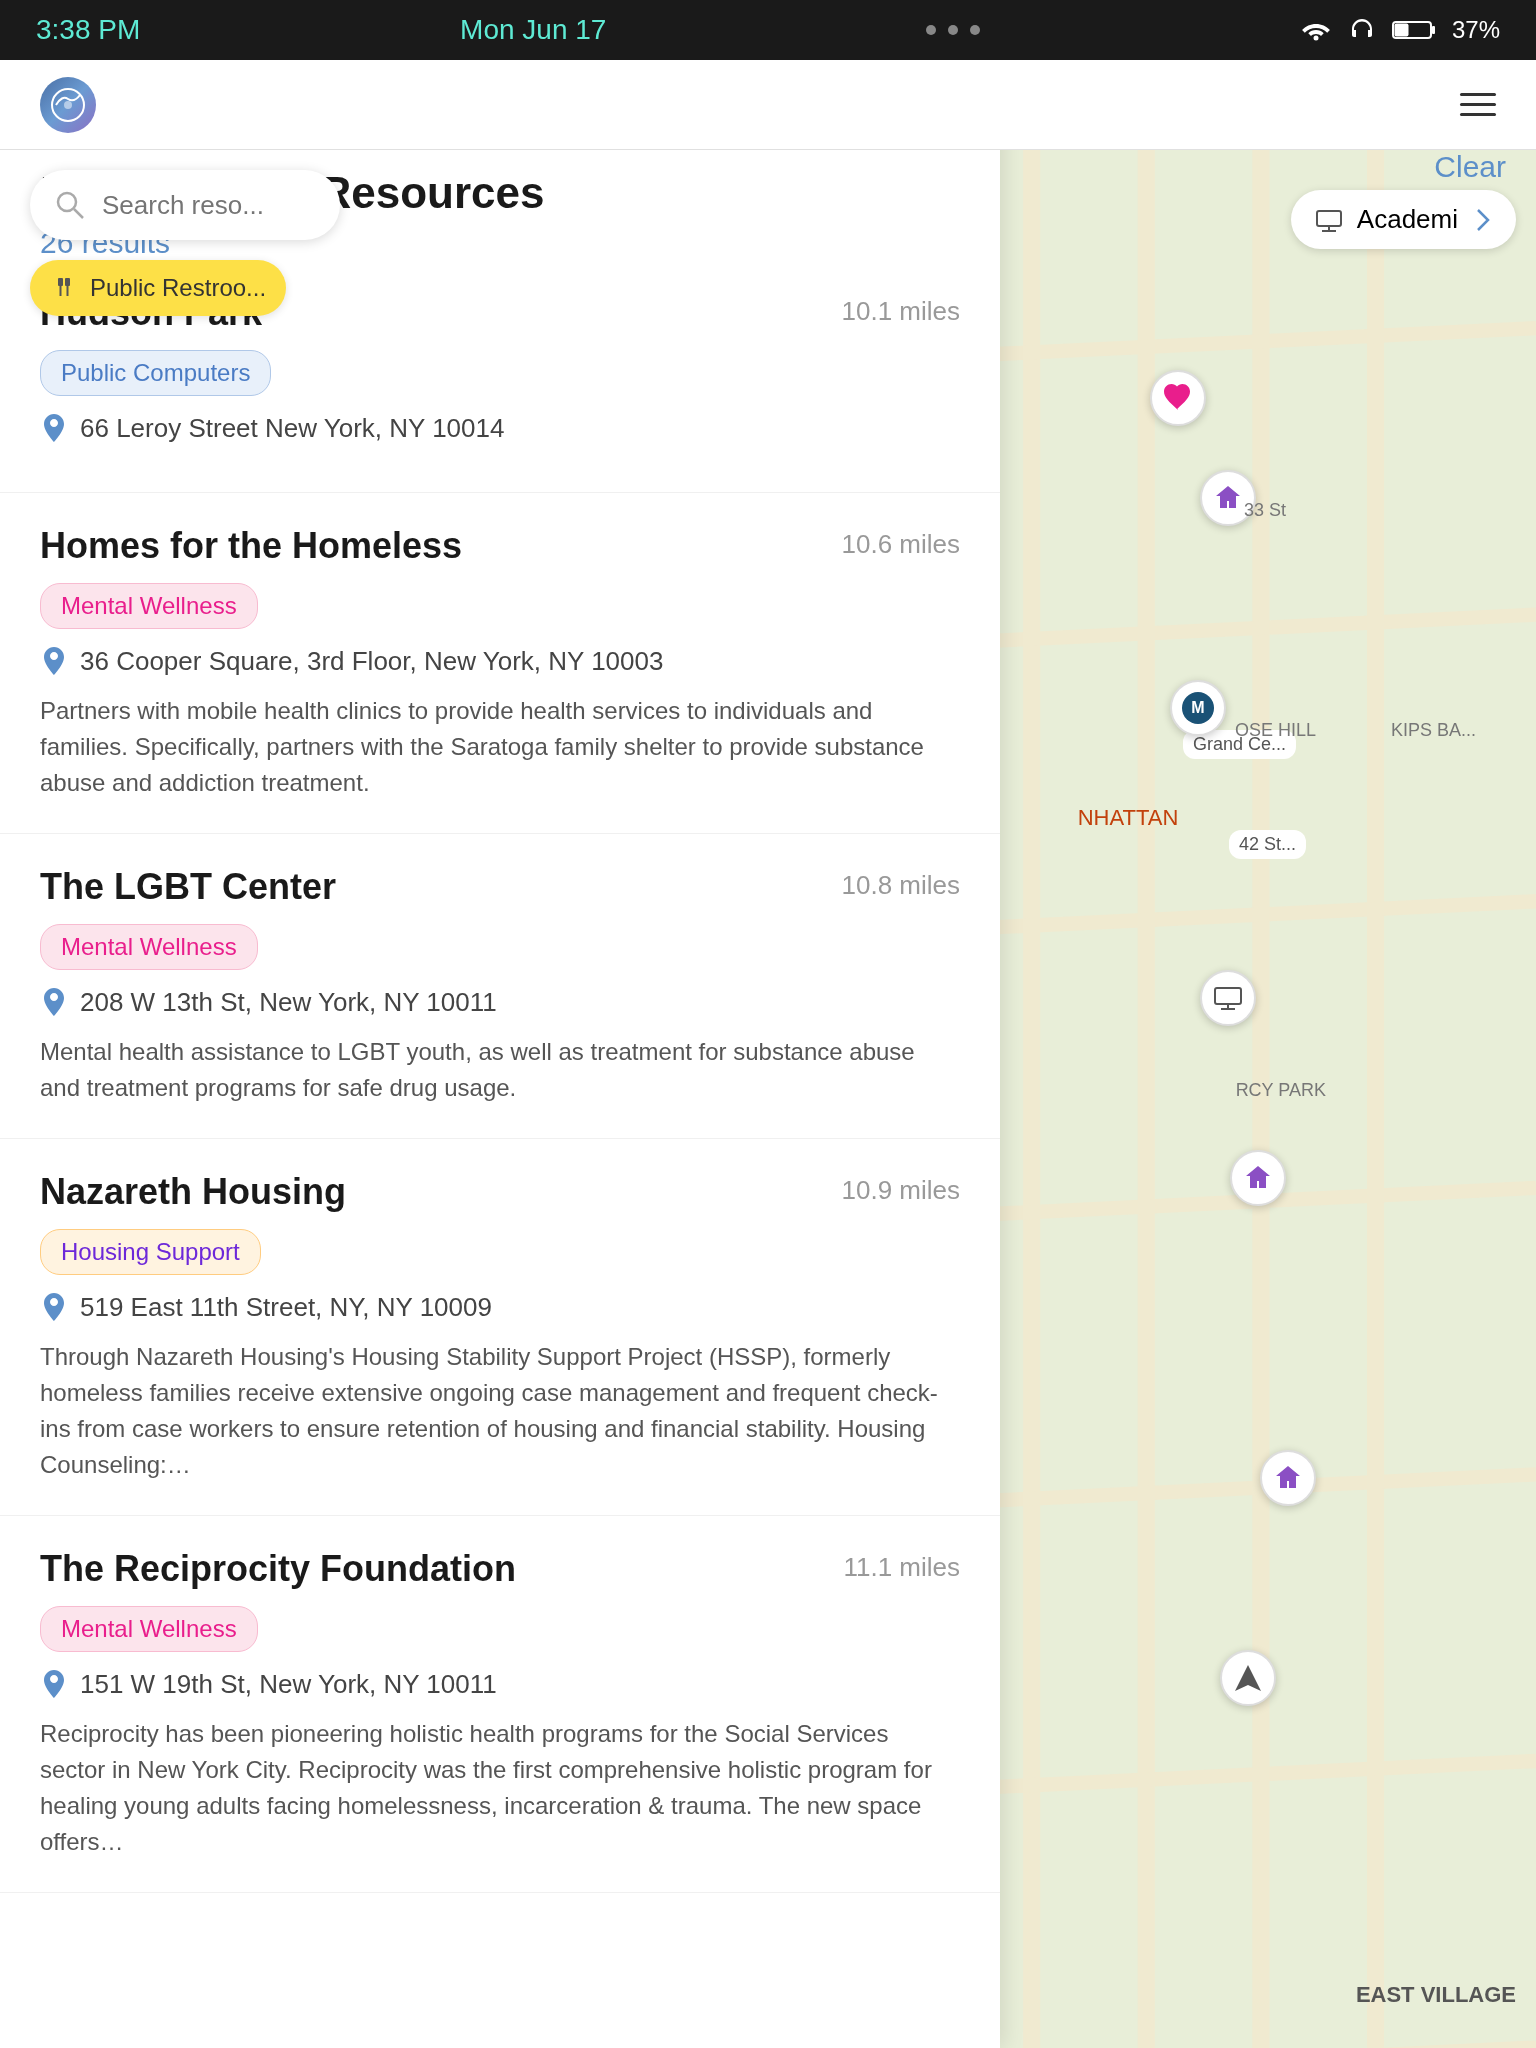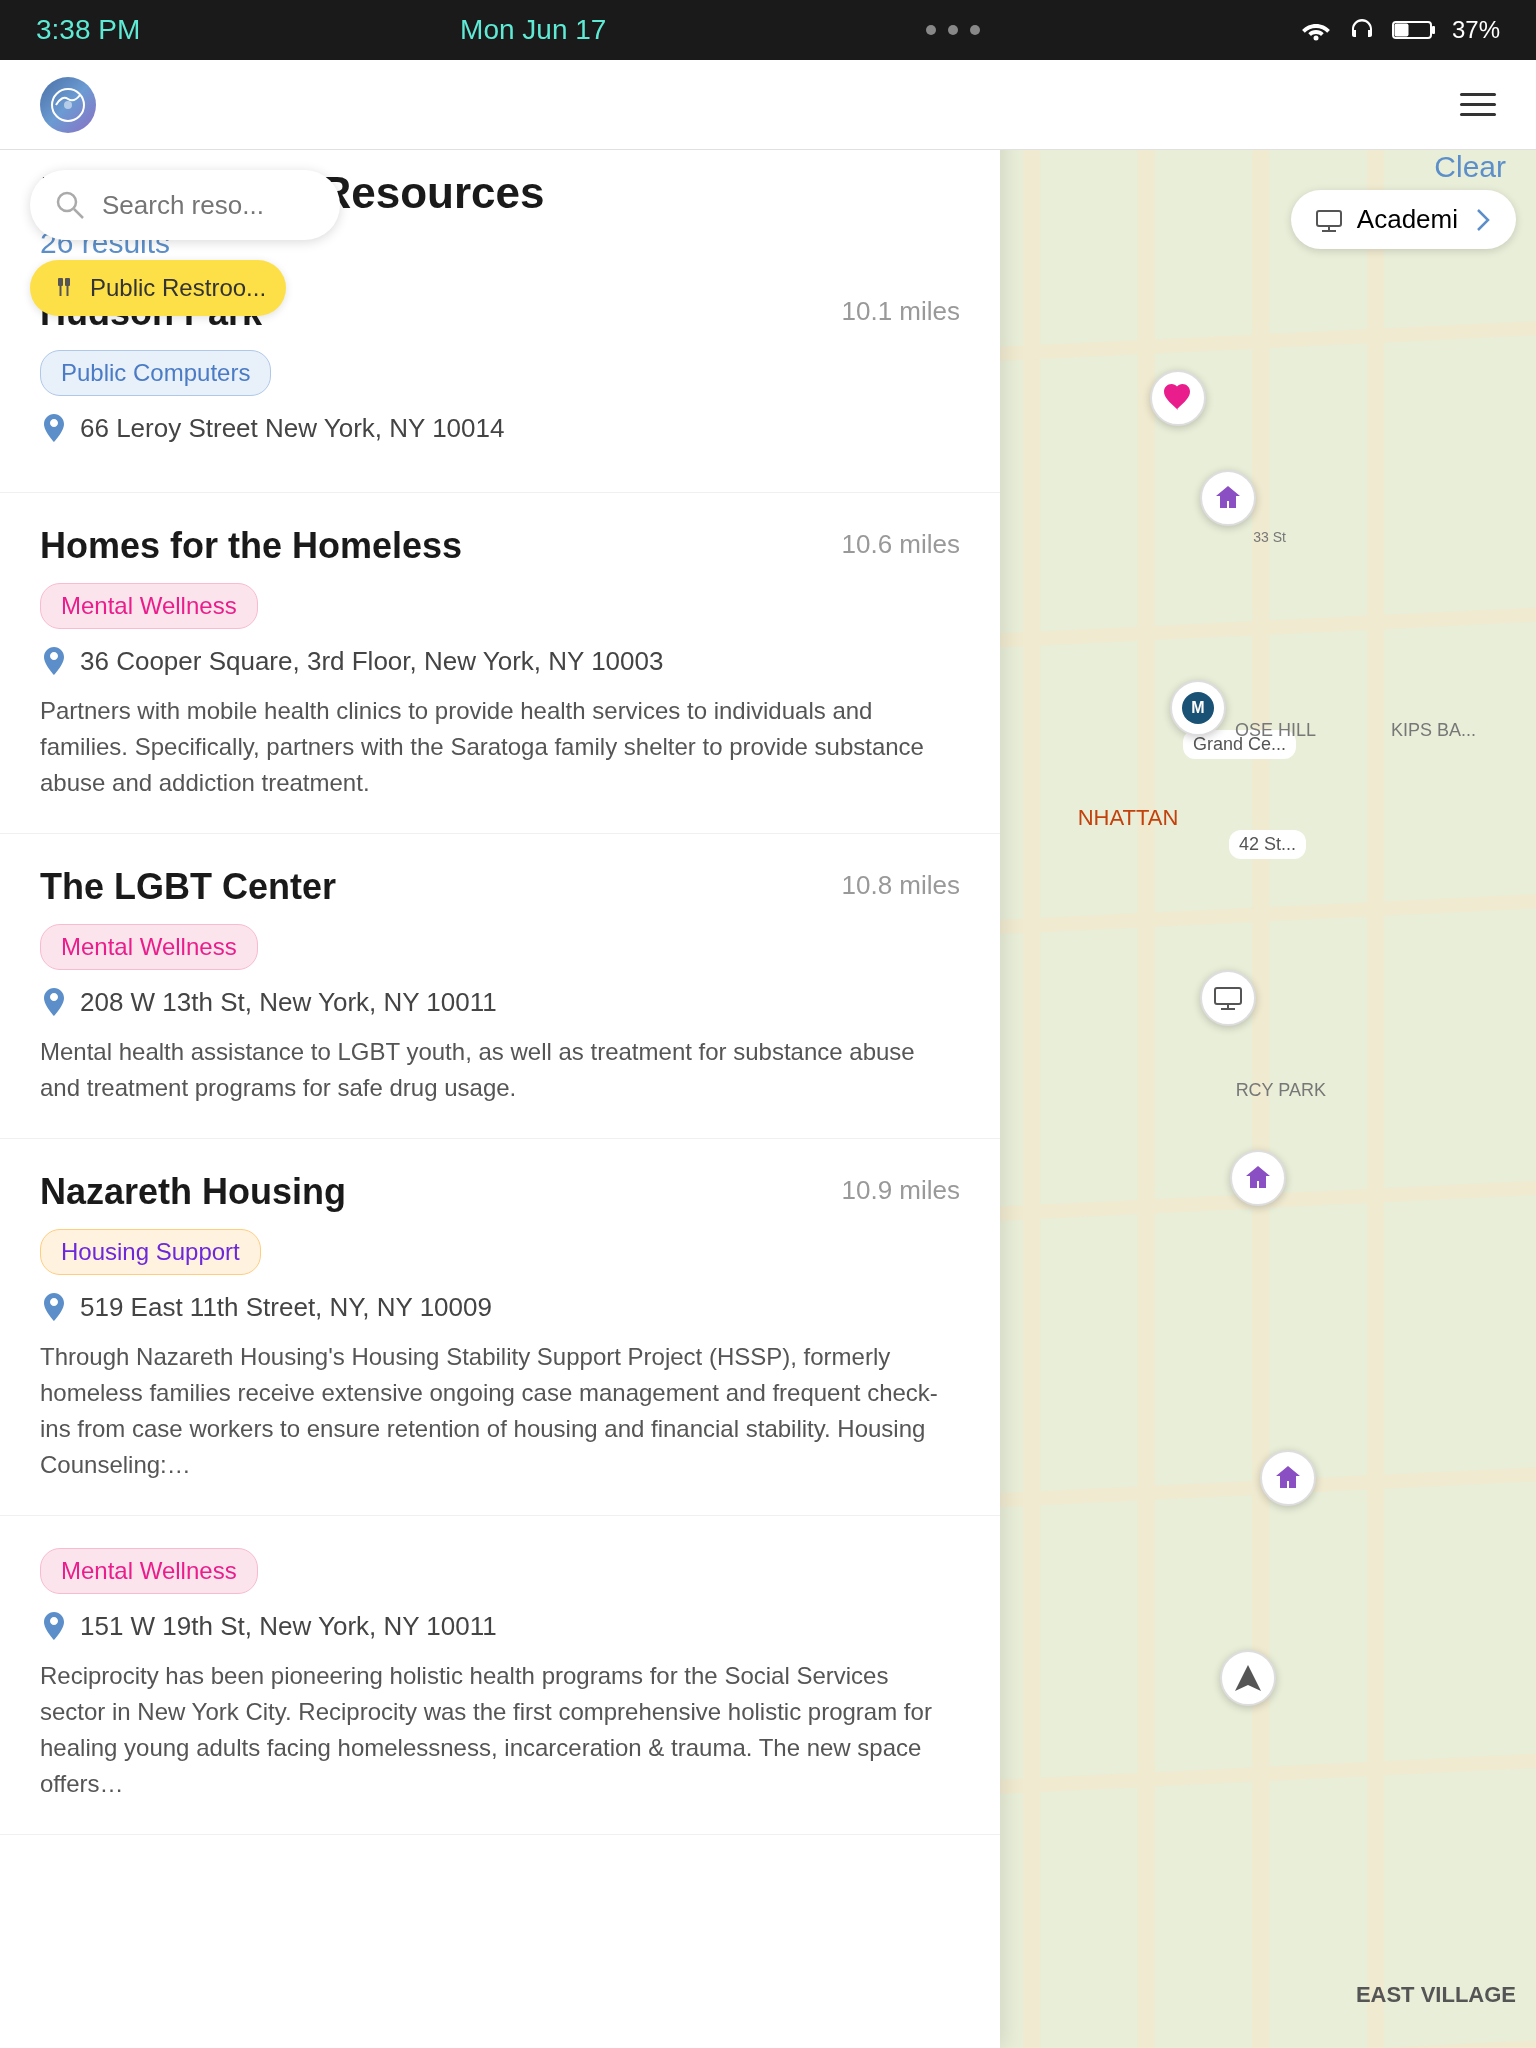--- a/index.html
+++ b/index.html
@@ -402,21 +402,21 @@
     </svg>
   </div>
   
   <div style="position:absolute; bottom:40px; right:20px; font-size:22px; color:#555; font-weight:600;">EAST VILLAGE</div>
   
   <div style="position:absolute; top:570px; right:220px; font-size:18px; color:#777;">OSE HILL</div>
   <div style="position:absolute; top:570px; right:60px; font-size:18px; color:#777;">KIPS BA...</div>
   
   <div style="position:absolute; top:930px; right:210px; font-size:18px; color:#777;">RCY PARK</div>
   
-  <div style="position:absolute; top:379px; right:250px; font-size:14px; color:#777;margin-left:27px;">33 St</div>
+  <div style="position:absolute; top:350px; right:250px; font-size:18px; color:#777;margin-left:27px;">33 St</div>
 </div>
 
 <div class="search-bar">
   <svg width="32" height="32" viewBox="0 0 32 32">
     <circle cx="13" cy="13" r="9" fill="none" stroke="#aaa" stroke-width="2.5"></circle>
     <line x1="20" y1="20" x2="29" y2="29" stroke="#aaa" stroke-width="2.5"></line>
   </svg>
   <input type="text" style="border: none; outline: none; font-size: 26px; color: rgb(170, 170, 170); width: 200px; background: transparent;" placeholder="Search reso...">
 </div>
 
@@ -491,20 +491,24 @@
     <div class="card-address">
       <svg width="28" height="32" viewBox="0 0 28 32">
         <path d="M14 2C8.5 2 4 6.5 4 12c0 7.5 10 18 10 18s10-10.5 10-18C24 6.5 19.5 2 14 2zm0 13c-2.2 0-4-1.8-4-4s1.8-4 4-4 4 1.8 4 4-1.8 4-4 4z" fill="#5c8fc9"></path>
       </svg>
       <span>519 East 11th Street, NY, NY 10009</span>
     </div>
     <div class="card-description">Through Nazareth Housing's Housing Stability Support Project (HSSP), formerly homeless families receive extensive ongoing case management and frequent check-ins from case workers to ensure retention of housing and financial stability. Housing Counseling:…</div>
   </div>
 
   <div class="resource-card">
+    <div class="card-header">
+      <div class="card-title">The Reciprocity Foundation</div>
+      <div class="card-distance">11.1 miles</div>
+    </div>
     <div class="tag tag-mental">Mental Wellness</div>
     <div class="card-address">
       <svg width="28" height="32" viewBox="0 0 28 32">
         <path d="M14 2C8.5 2 4 6.5 4 12c0 7.5 10 18 10 18s10-10.5 10-18C24 6.5 19.5 2 14 2zm0 13c-2.2 0-4-1.8-4-4s1.8-4 4-4 4 1.8 4 4-1.8 4-4 4z" fill="#5c8fc9"></path>
       </svg>
       <span>151 W 19th St, New York, NY 10011</span>
     </div>
     <div class="card-description">Reciprocity has been pioneering holistic health programs for the Social Services sector in New York City. Reciprocity was the first comprehensive holistic program for healing young adults facing homelessness, incarceration &amp; trauma. The new space offers…</div>
   </div>
 </div>

